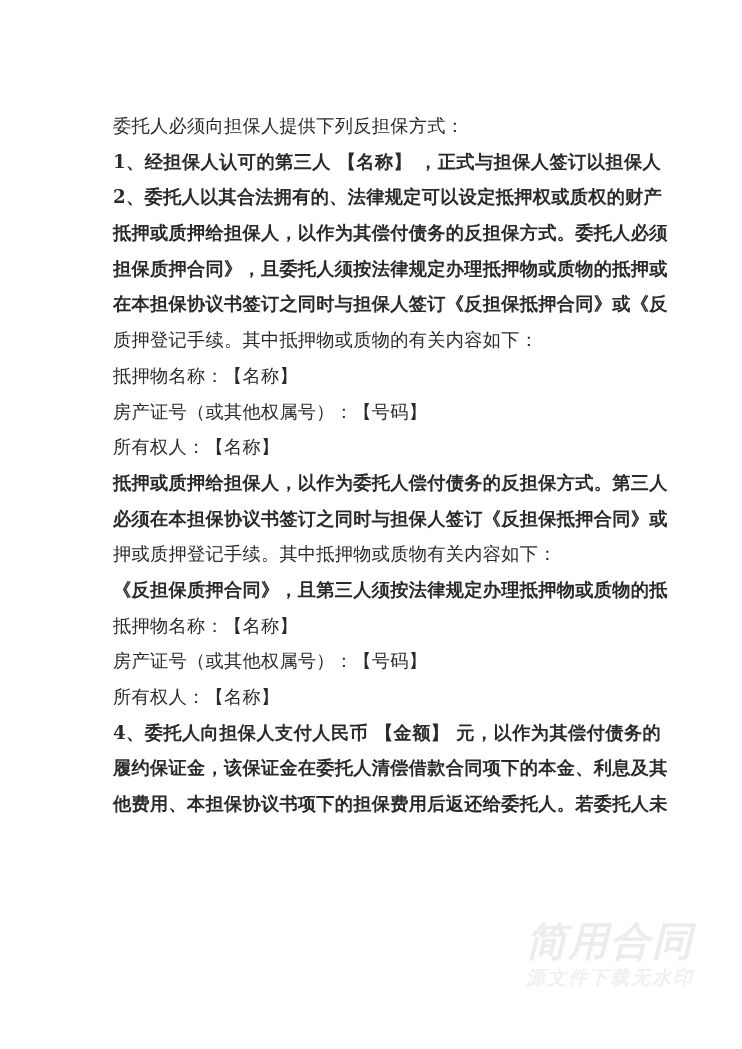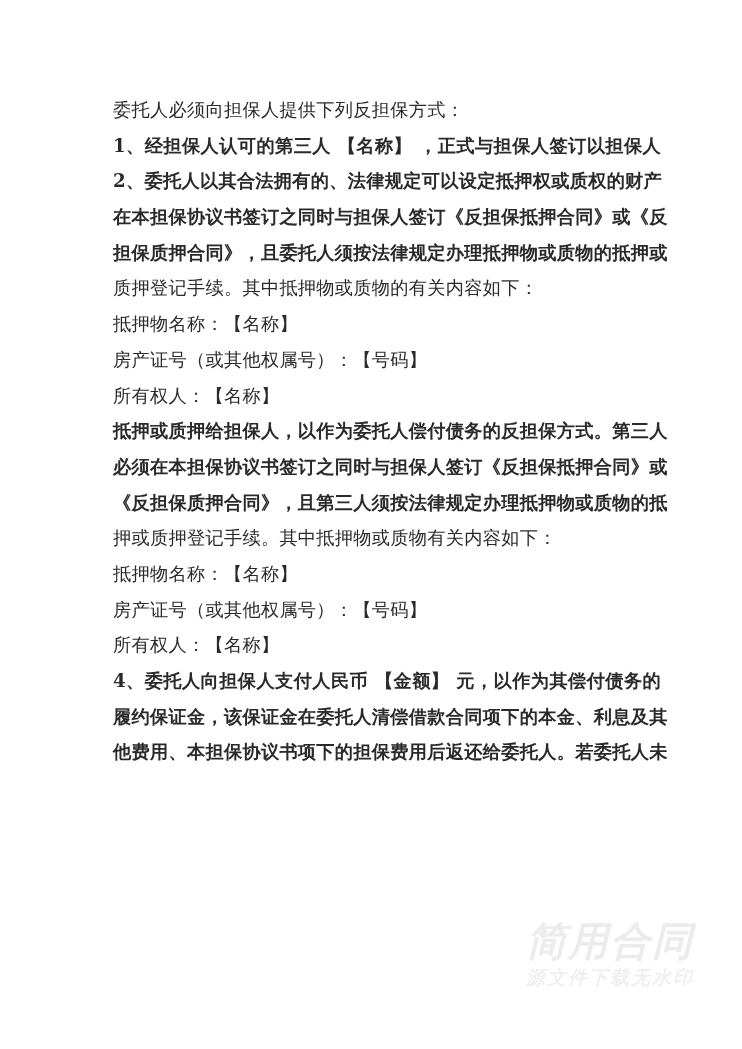--- a/index.html
+++ b/index.html
@@ -7,21 +7,21 @@
       width: 742px; height: 1049px;
       background: #ffffff;
       position: relative;
       overflow: hidden;
       font-family: "DejaVu Serif", "Liberation Serif", serif;
       color: #2a2a2a;
     }
     .page {
       position: absolute;
       left: 113px;
-      top: 92px;
+      top: 108px;
       width: 548px;
     }
     .line {
       font-size: 18.2px;
       height: 35.7px;
       line-height: 35.7px;
       white-space: nowrap;
       letter-spacing: 0.3px;
     }
     .justify {
@@ -44,30 +44,31 @@
     .wm-main { font-size: 40px; line-height: 46px; letter-spacing: 2px; }
     .wm-sub { font-size: 19px; line-height: 26px; letter-spacing: 2px; color: #f0f0f0; }
   </style>
 </head>
 <body>
 
 <div class="page">
   <div class="line">委托人必须向担保人提供下列反担保方式：</div>
   <div class="line justify">1、经担保人认可的第三人 【名称】 ，正式与担保人签订以担保人</div>
   <div class="line justify">2、委托人以其合法拥有的、法律规定可以设定抵押权或质权的财产</div>
+  <div class="line justify">抵押或质押给担保人，以作为其偿付债务的反担保方式。委托人必须</div>
+  <div class="line justify">担保质押合同》，且委托人须按法律规定办理抵押物或质物的抵押或</div>
   <div class="line justify">在本担保协议书签订之同时与担保人签订《反担保抵押合同》或《反</div>
-  <div class="line justify">担保质押合同》，且委托人须按法律规定办理抵押物或质物的抵押或</div>
   <div class="line">质押登记手续。其中抵押物或质物的有关内容如下：</div>
   <div class="line">抵押物名称：【名称】</div>
   <div class="line">房产证号（或其他权属号）：【号码】</div>
   <div class="line">所有权人：【名称】</div>
   <div class="line justify">抵押或质押给担保人，以作为委托人偿付债务的反担保方式。第三人</div>
   <div class="line justify">必须在本担保协议书签订之同时与担保人签订《反担保抵押合同》或</div>
+  <div class="line">押或质押登记手续。其中抵押物或质物有关内容如下：</div>
   <div class="line justify">《反担保质押合同》，且第三人须按法律规定办理抵押物或质物的抵</div>
-  <div class="line">押或质押登记手续。其中抵押物或质物有关内容如下：</div>
   <div class="line">抵押物名称：【名称】</div>
   <div class="line">房产证号（或其他权属号）：【号码】</div>
   <div class="line">所有权人：【名称】</div>
   <div class="line justify">4、委托人向担保人支付人民币 【金额】 元，以作为其偿付债务的</div>
   <div class="line justify">履约保证金，该保证金在委托人清偿借款合同项下的本金、利息及其</div>
   <div class="line justify">他费用、本担保协议书项下的担保费用后返还给委托人。若委托人未</div>
 </div>
 
 <div class="watermark">
   <div class="wm-main">简用合同</div>

